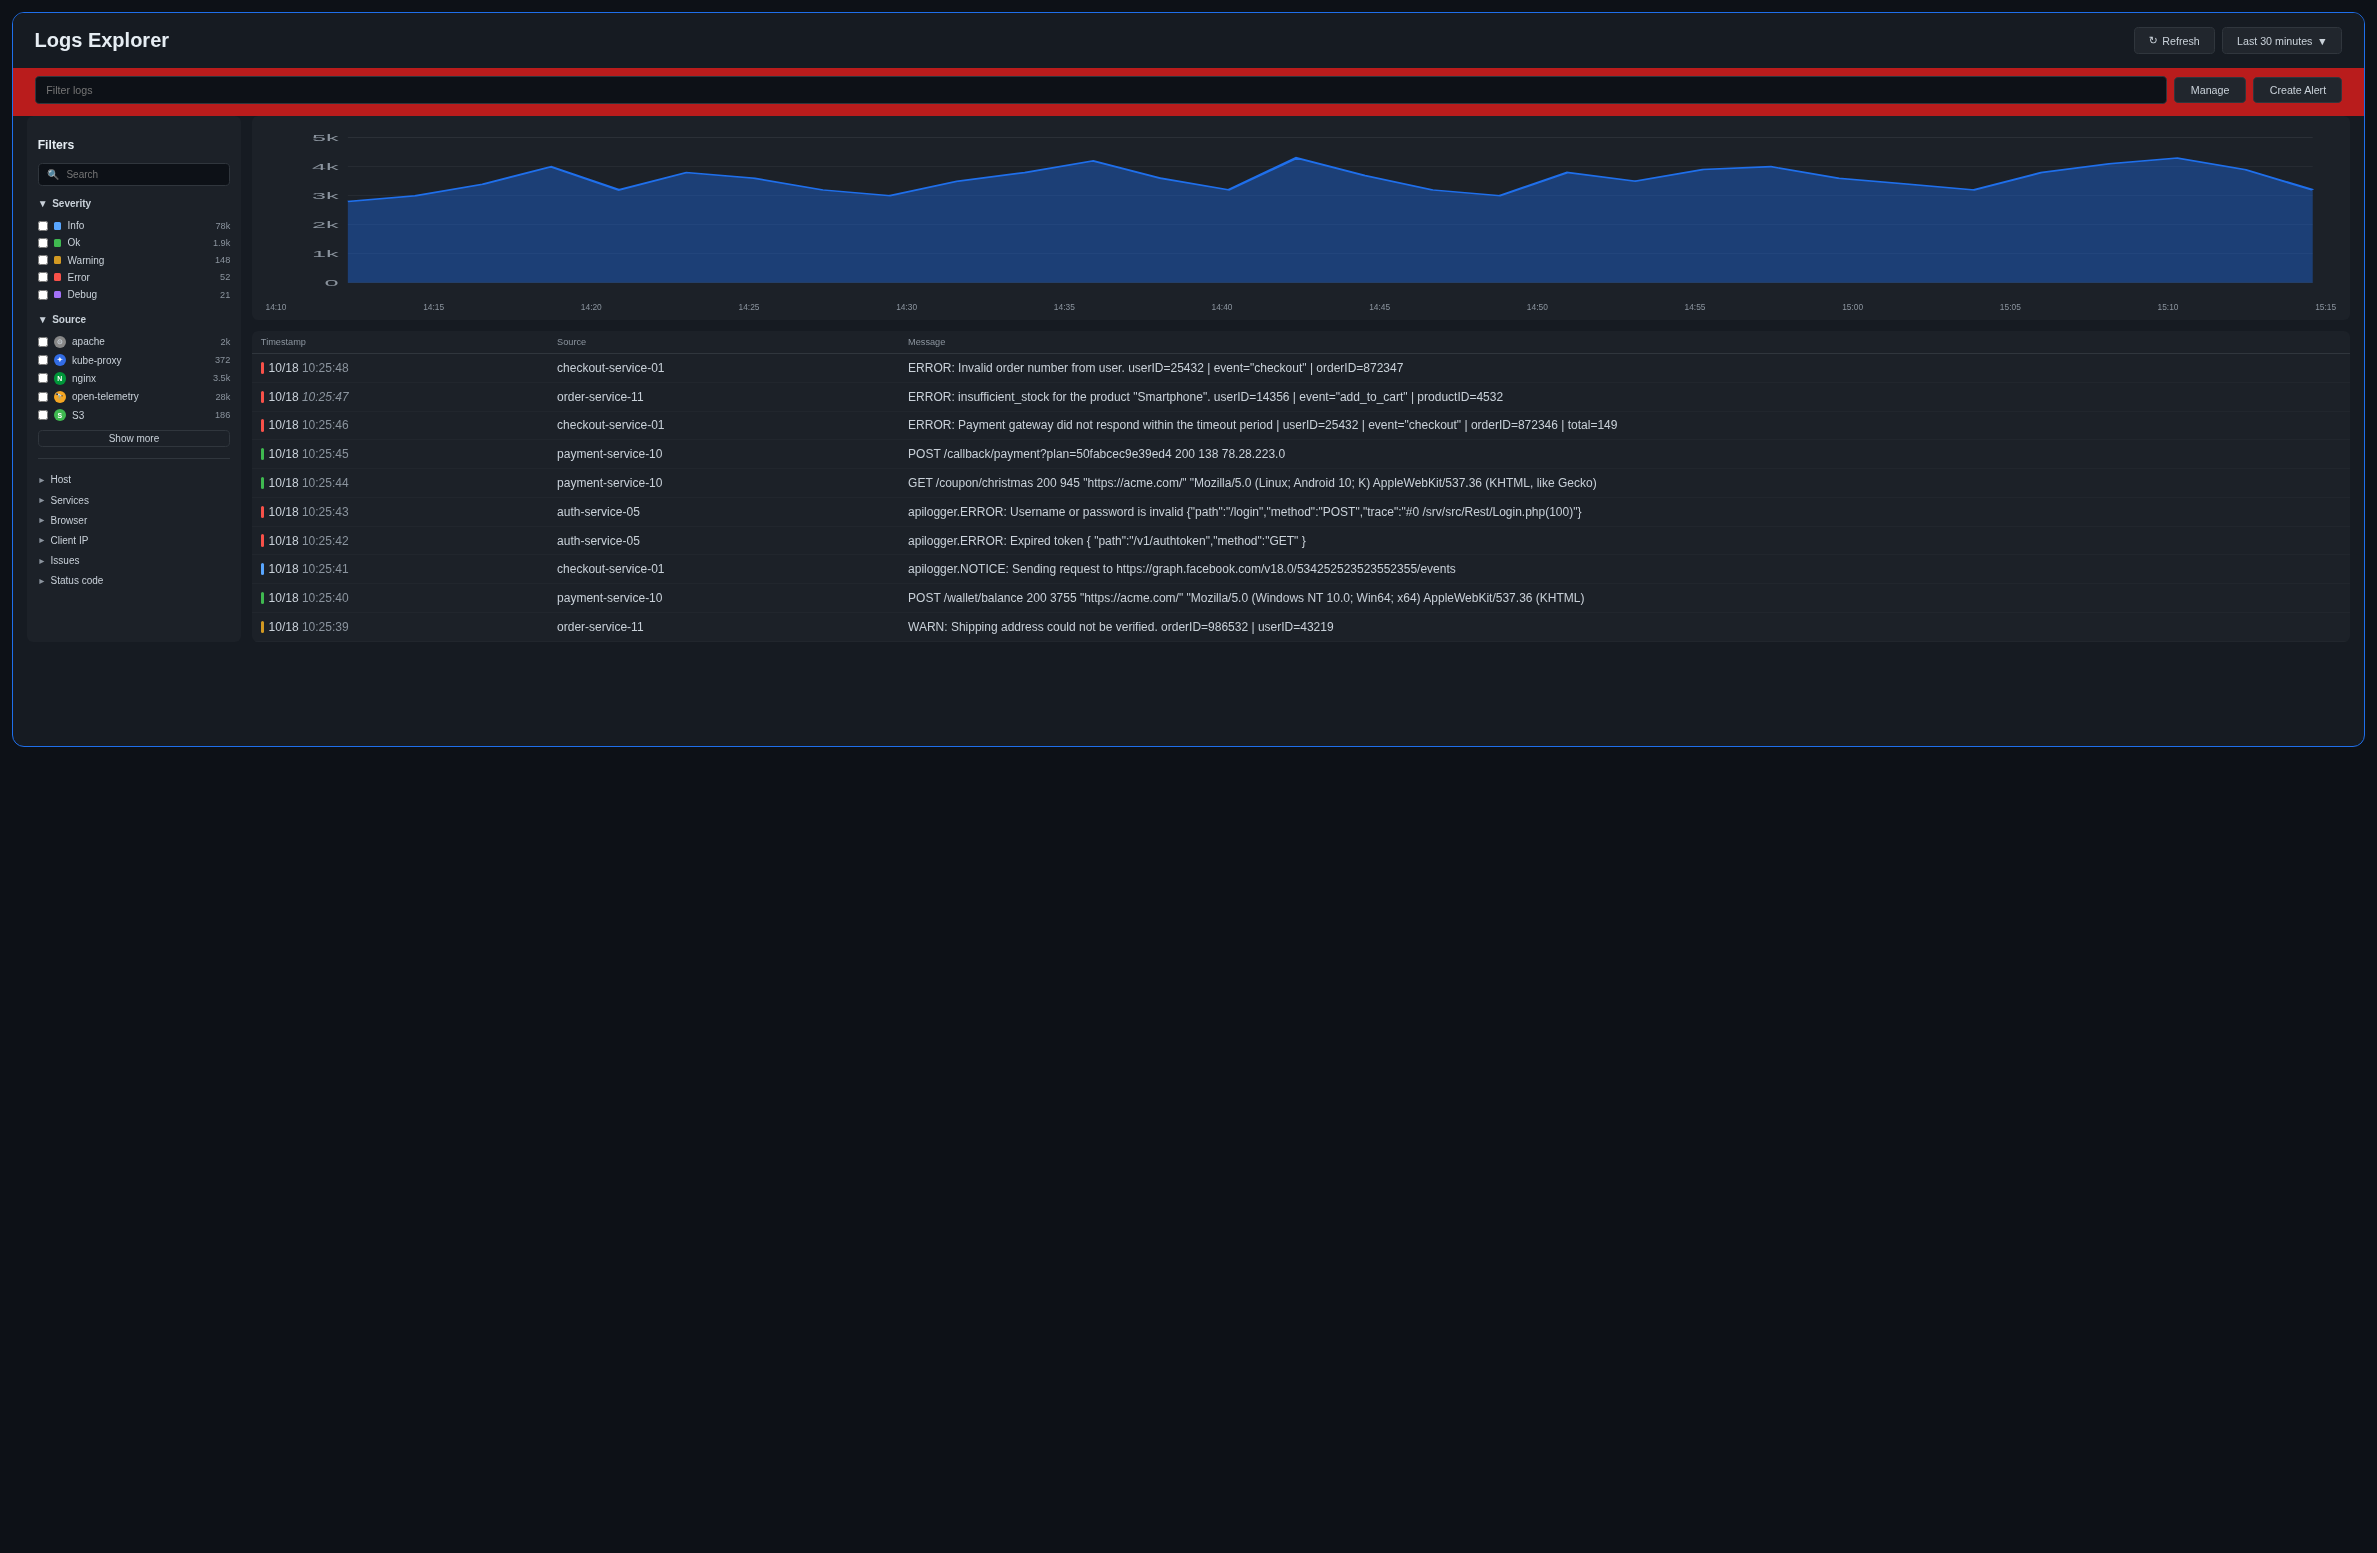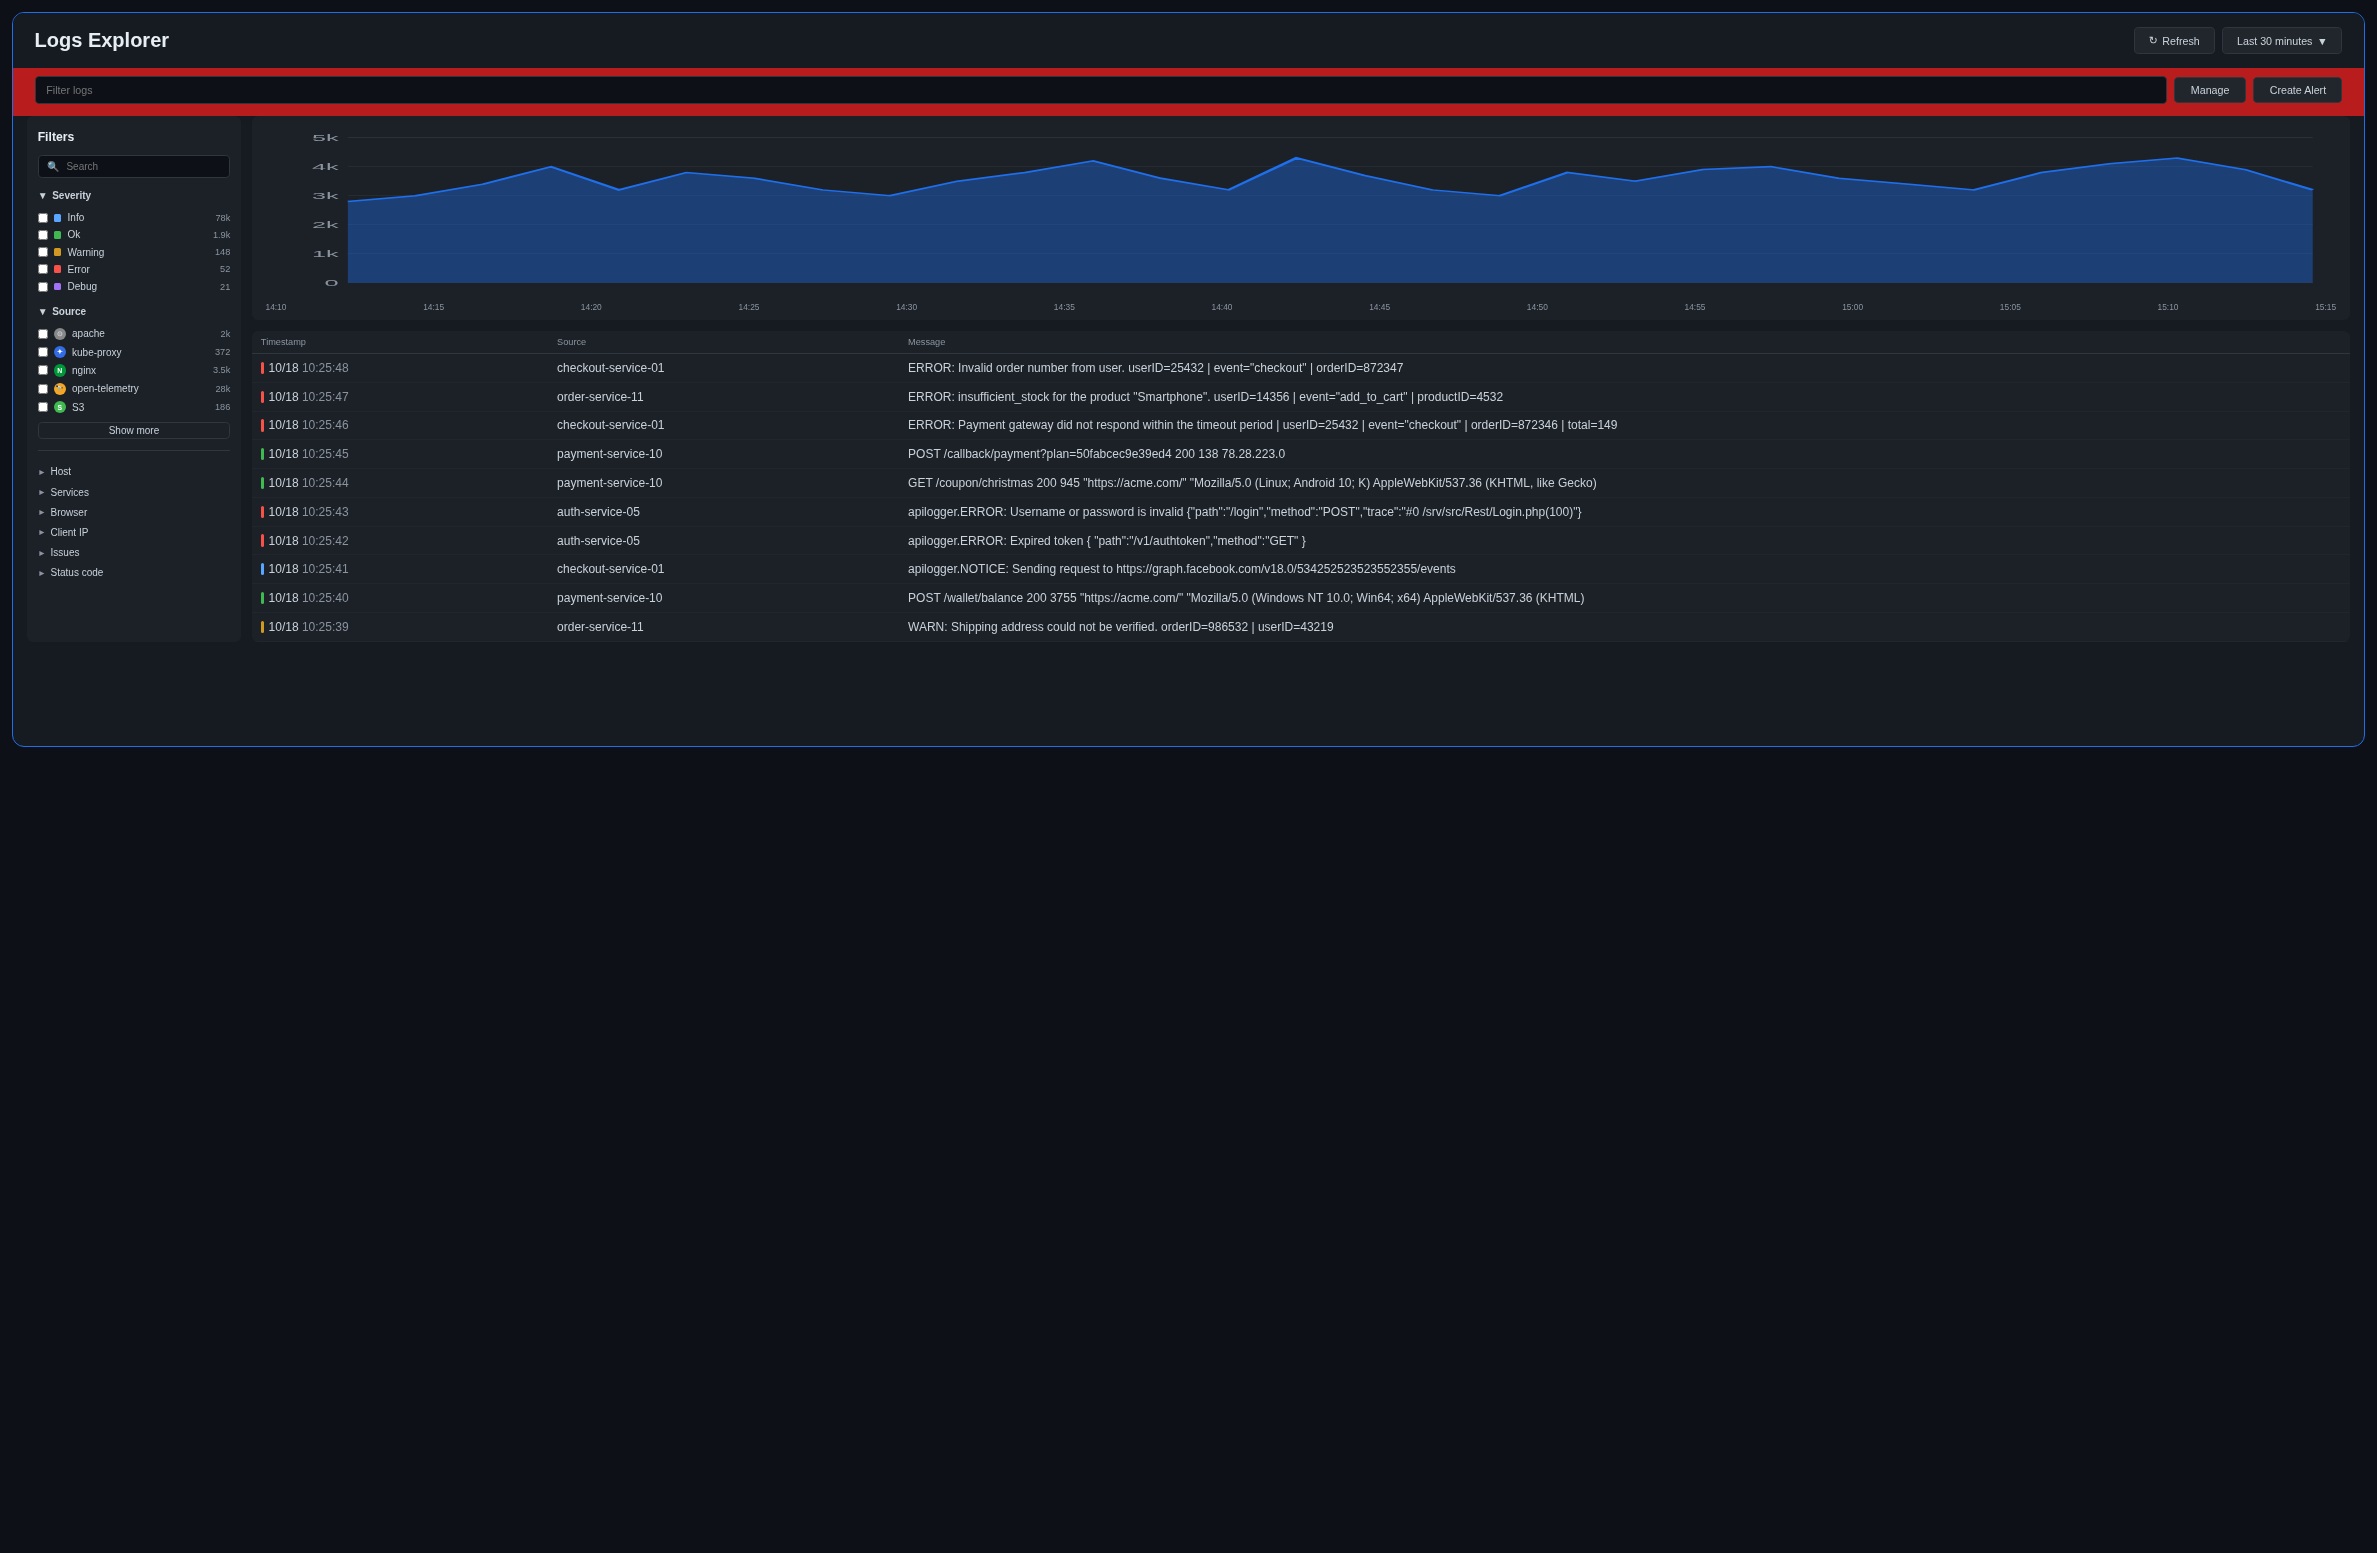--- a/index.html
+++ b/index.html
@@ -96,20 +96,21 @@
       border-radius: 6.1px;
       padding: 13.8px 10.7px;
       margin-right: 10.7px;
       flex-shrink: 0;
     }
     .sidebar-title {
       font-size: 12.2px;
       font-weight: 600;
       color: #e6edf3;
       margin-bottom: 10.7px;
+      margin-top: 8px;
     }
     .search-box {
       display: flex;
       align-items: center;
       gap: 6.1px;
       background: #0d1117;
       border: 0.8px solid #30363d;
       border-radius: 4.6px;
       padding: 5.4px 9.2px;
       margin-bottom: 12.2px;
@@ -481,21 +482,21 @@
                   </div>
                 </td>
                 <td class="source-cell">checkout-service-01</td>
                 <td class="msg-cell">ERROR: Invalid order number from user. userID=25432 | event="checkout" | orderID=872347</td>
               </tr>
               <tr>
                 <td>
                   <div class="ts-cell">
                     <span class="log-row-indicator" style="background:#f85149;"></span>
                     <span>10/18&nbsp;</span>
-                    <span style="color:#8b949e;">10:25:47</span>
+                    <span style="color:#8b949e;font-style:italic;">10:25:47</span>
                   </div>
                 </td>
                 <td class="source-cell">order-service-11</td>
                 <td class="msg-cell">ERROR: insufficient_stock for the product "Smartphone". userID=14356 | event="add_to_cart" | productID=4532</td>
               </tr>
               <tr>
                 <td>
                   <div class="ts-cell">
                     <span class="log-row-indicator" style="background:#f85149;"></span>
                     <span>10/18&nbsp;</span>

